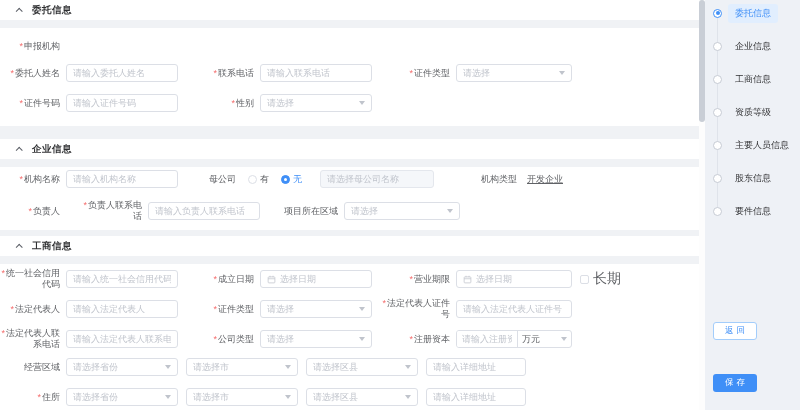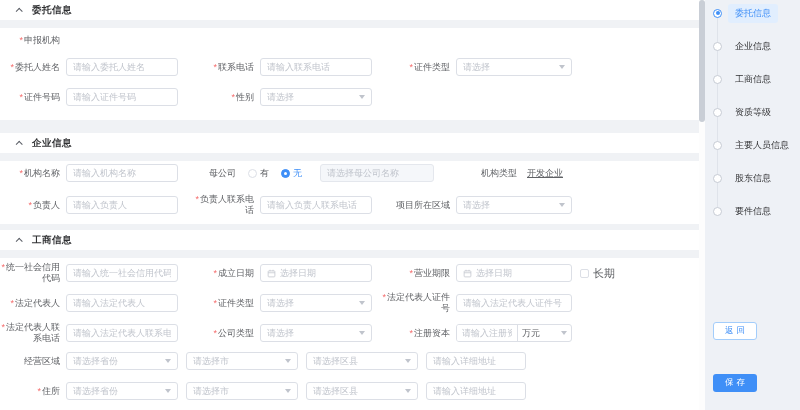--- a/index.html
+++ b/index.html
@@ -8,21 +8,21 @@
          background:#f0f2f5; font-family:"Liberation Sans","DejaVu Sans",sans-serif; }
 
   
   .main { position:absolute; left:0; top:0; width:699px; height:410px; background:#f0f2f5; overflow:hidden; }
   .sec-h { height:20px; background:#fff; display:flex; align-items:center; padding-left:16px; cursor:pointer; }
   .chev { width:5px; height:5px; border-top:1px solid #5a5e66; border-right:1px solid #5a5e66;
           transform:rotate(-45deg) translateY(1px); margin-right:11px; }
   .sec-t { font-size:9.5px; font-weight:bold; color:#303133; letter-spacing:0.5px; }
   .sec-b { background:#fff; margin-top:8px; }
   .sec { margin-bottom:13px; }
-  .b1 { padding:7px 0 2px; }
+  .b1 { padding:13px 0 2px; }
   .b2 { padding:3px 0 8px; }
   .b3 { padding:4px 0 40px; }
 
   .frow { display:flex; align-items:center; }
   .mb12 { margin-bottom:12px; } .mb8 { margin-bottom:8px; }
   .fi { display:flex; align-items:center; }
   .lbl { text-align:right; margin-right:6px; font-size:9px; color:#606266; line-height:11px; }
   .req { color:#f56c6c; margin-right:1px; font-style:normal; }
   .it1 .lbl { width:60px; } .it1 .ctl { width:112px; }
   .it2 { margin-left:12px; } .it2 .lbl { width:64px; } .it2 .ctl { width:112px; }
@@ -54,21 +54,21 @@
 
   
   .compound { padding:0; width:116px; overflow:hidden; }
   .cmp-in { width:60px; border:none; outline:none; height:16px; padding:0 5px; font-size:9px; color:#606266; }
   .cmp-in::placeholder { color:#c0c4cc; }
   .cmp-sel { flex:1; align-self:stretch; border-left:1px solid #dcdfe6; display:flex; align-items:center;
              padding:0 4px; font-size:9px; color:#606266; cursor:pointer; }
 
   .chk { display:flex; align-items:center; margin-left:8px; cursor:pointer; }
   .cbox { width:9px; height:9px; border:1px solid #dcdfe6; border-radius:2px; background:#fff; margin-right:4px; }
-  .chk span { font-size:11px; color:#606266; }
+  .chk span { font-size:14px; color:#606266; }
 
   
   .wlbl { width:60px; text-align:right; margin-right:6px; font-size:9px; color:#606266; }
   .wctl { width:112px; margin-right:8px; }
   .waddr { width:100px; margin-right:8px; }
 
   
   .sb { position:absolute; left:699px; top:0; width:6px; height:410px; background:#fdfdfd; }
   .sbt { position:absolute; left:0; top:0; width:6px; height:122px; background:#c9ced6; border-radius:3px; }
 
@@ -168,21 +168,20 @@
             </div>
           </div>
           <div class="fi orgtype">
             <span class="otl">机构类型</span>
             <span class="otv">开发企业</span>
           </div>
         </div>
         <div class="frow">
           <div class="fi it1">
             <span class="lbl"><i class="req">*</i><span>负责人</span></span>
-            <input class="ctl" placeholder="请输入负责人" style="">
           </div>
           <div class="fi it2">
             <span class="lbl"><i class="req">*</i><span>负责人联系电话</span></span>
             <input class="ctl" placeholder="请输入负责人联系电话" style="">
           </div>
           <div class="fi it3">
             <span class="lbl">项目所在区域</span>
             <div class="ctl sel">
               <span>请选择</span>
               <span class="caret"></span>

